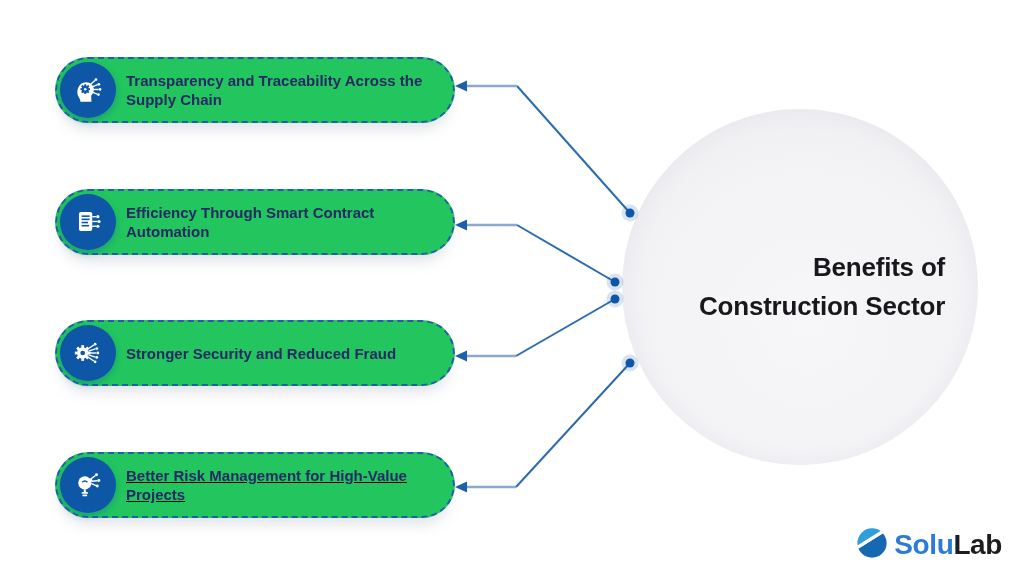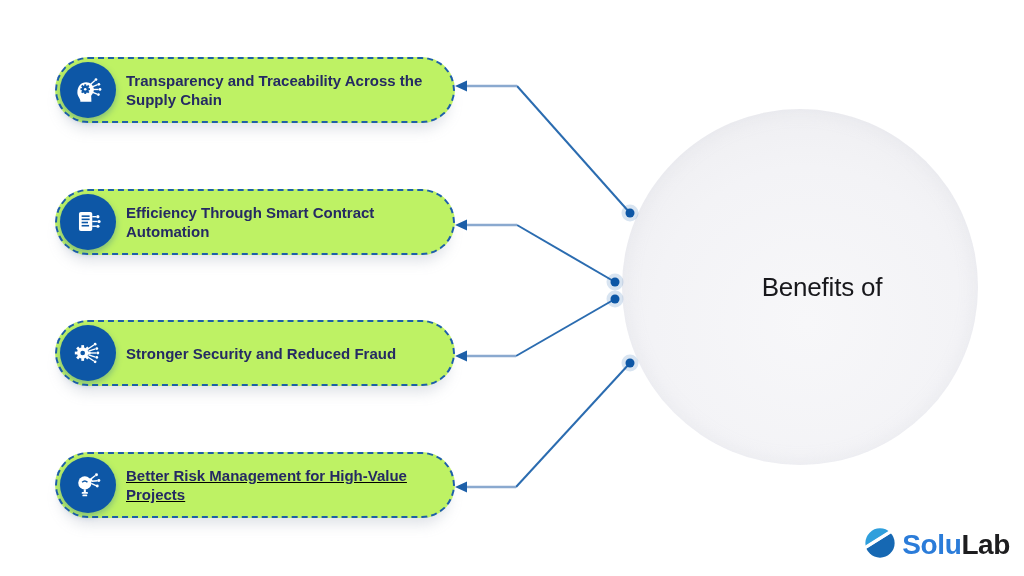--- a/index.html
+++ b/index.html
@@ -12,31 +12,31 @@
 
   
   .big-circle {
     position:absolute; left:622px; top:109px; width:356px; height:356px;
     border-radius:50%;
     background:radial-gradient(circle at 52% 60%, #f7f7f9 0%, #f3f3f6 55%, #efeff2 78%, rgba(239,239,242,0) 99%);
     box-shadow:inset 0 0 18px rgba(200,204,214,0.25);
     display:flex; align-items:center; justify-content:center;
   }
   .circle-title {
-    text-align:right; color:#18181c; font-weight:normal;
+    text-align:right; color:#18181c; font-weight:bold;
     font-size:26px; line-height:39px; letter-spacing:-0.2px;margin-left:44px;
   }
 
   
   svg.connectors { position:absolute; left:0; top:0; }
 
   
   .pill {
     position:absolute; left:55px; width:400px; height:66px;
-    background:#bef264;
+    background:#22c55e;
     border:2px dashed #1d5fa8; border-radius:34px;
     display:flex; align-items:center;
     box-shadow:0 12px 14px -6px rgba(140,150,170,0.28);
   }
   .pill-1 { top:57px; }
   .pill-2 { top:189px; }
   .pill-3 { top:320px; }
   .pill-4 { top:452px;text-decoration:underline; }
   .icon-badge {
     flex:0 0 auto; width:56px; height:56px; margin-left:3px;
@@ -45,35 +45,36 @@
     box-shadow:0 3px 6px rgba(13,87,166,0.35);
   }
   .icon-badge svg { display:block; }
   .pill-label {
     margin-left:10px; margin-right:14px;
     color:#252a63; font-weight:bold; font-size:15px; line-height:19px;
   }
 
   
   .logo {
-    position:absolute; right:14px; bottom:12px;
+    position:absolute; right:22px; bottom:12px;
     display:flex; align-items:center; gap:5px;text-align:center;
   }
   .logo-text { font-size:28px; font-weight:bold; letter-spacing:-0.4px; }
   .logo-text .p1 { color:#2b7cd9; }
   .logo-text .p2 { color:#1d1d1f; }
 </style>
 </head>
 <body>
 
 <div class="canvas">
 
   <div class="big-circle">
     <div class="circle-title">
       <div>Benefits of</div>
+      <div>Construction Sector</div>
     </div>
   </div>
 
   <svg class="connectors" width="1024" height="576" viewBox="0 0 1024 576">
     <g>
       <line x1="630" y1="213" x2="517" y2="86" stroke="#2b6cb0" stroke-width="2"></line>
       <line x1="517" y1="86" x2="464" y2="86" stroke="#8aa9cf" stroke-width="2.5"></line>
       <polygon points="455,86 467,80.5 467,91.5" fill="#1d5fa8"></polygon>
       <circle cx="630" cy="213" r="8.5" fill="#0d57a6" opacity="0.16"></circle>
       <circle cx="630" cy="213" r="4.5" fill="#0d57a6"></circle>

